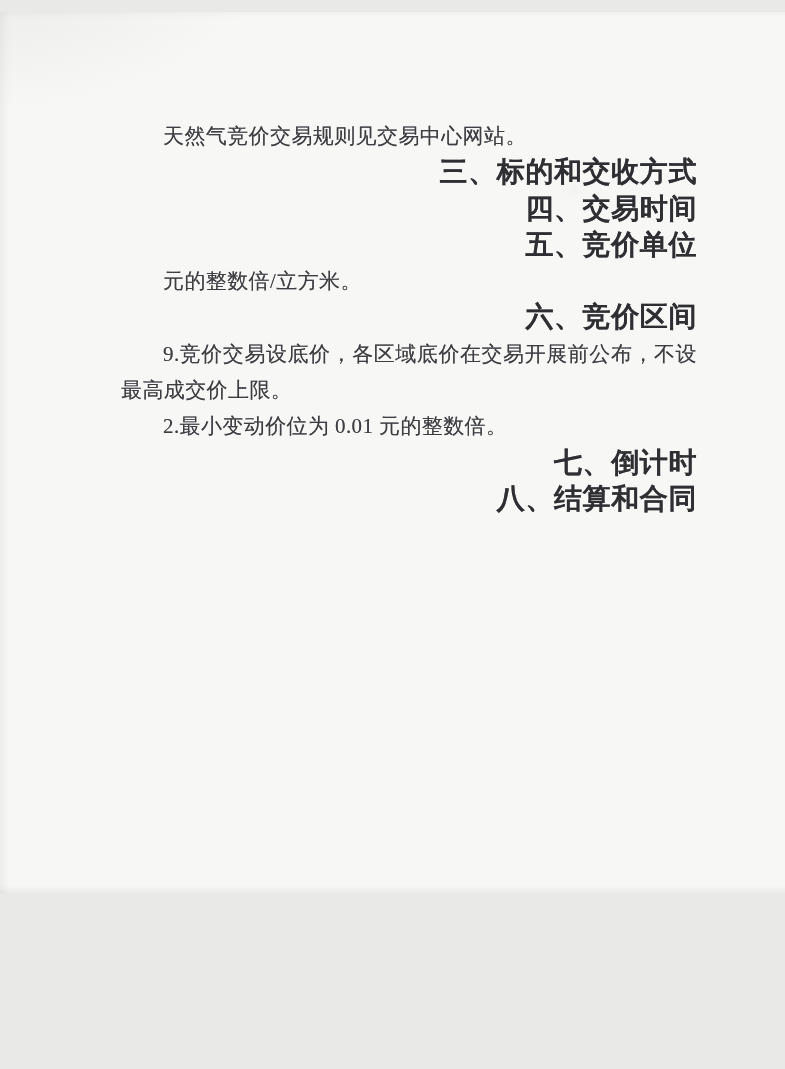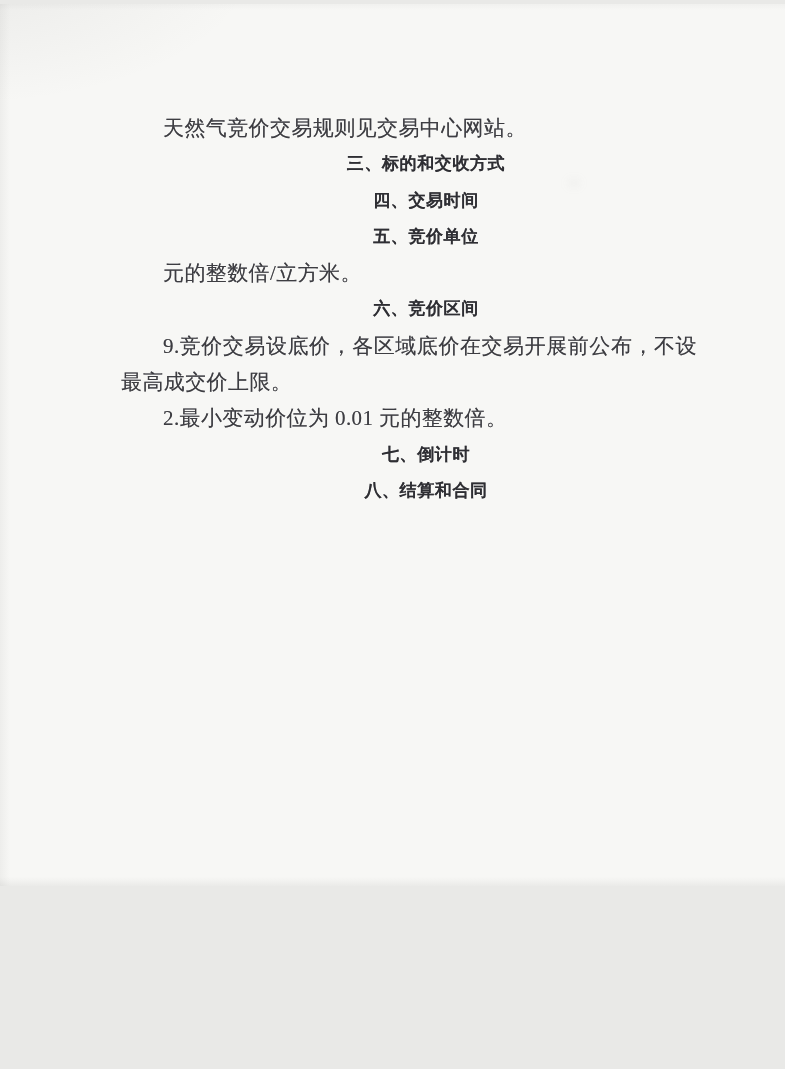--- a/index.html
+++ b/index.html
@@ -4,21 +4,21 @@
 <style>
   html, body {
     margin: 0;
     padding: 0;
     background: #e9e9e7;
   }
   .scan-page {
     position: relative;
     width: 785px;
     height: 882px;
-    margin: 4px auto;
+    margin: 12px auto;
     background: var(--paper, #f7f7f5);
     overflow: hidden;
     font-family: "Liberation Serif", "DejaVu Serif", serif;
   }
   
   .scan-page::before {
     content: "";
     position: absolute;
     inset: 0;
     pointer-events: none;
@@ -50,24 +50,24 @@
     line-height: 36.3px;
     text-indent: 2em;
     text-align: justify;
     letter-spacing: 0.4px;
     color: var(--ink, #3d3d42);
     text-shadow: 0 0 0.6px rgba(60,60,66,0.55);
   }
   .heading {
     font-family: "Liberation Sans", "DejaVu Sans", sans-serif;
     font-weight: 700;
-    font-size: 17px;
+    font-size: 28px;
     letter-spacing: 0.6px;
     color: var(--ink-heading, #2e2e33);
-    text-align: center;
+    text-align: right;
     text-shadow: 0 0 0.5px rgba(40,40,46,0.6);
   }
   .page-footer {
     position: absolute;
     left: 121px;
     top: 966px;
     width: 576px;
     text-align: center;
   }
   .page-number {

